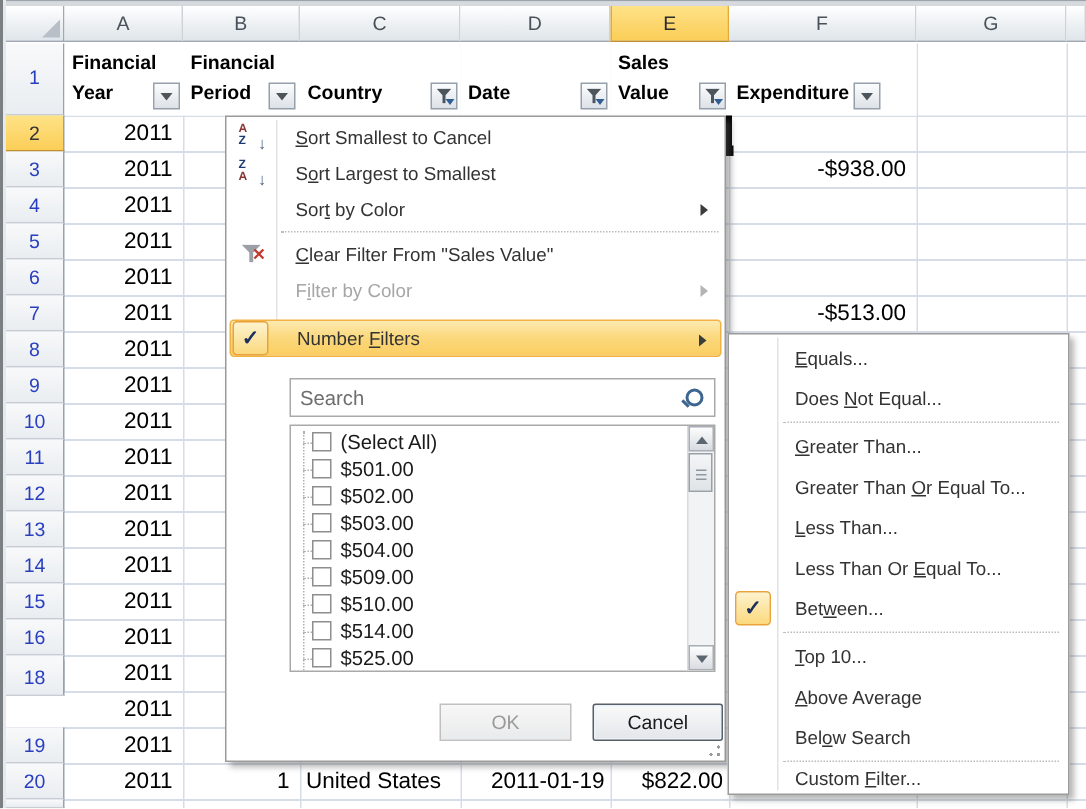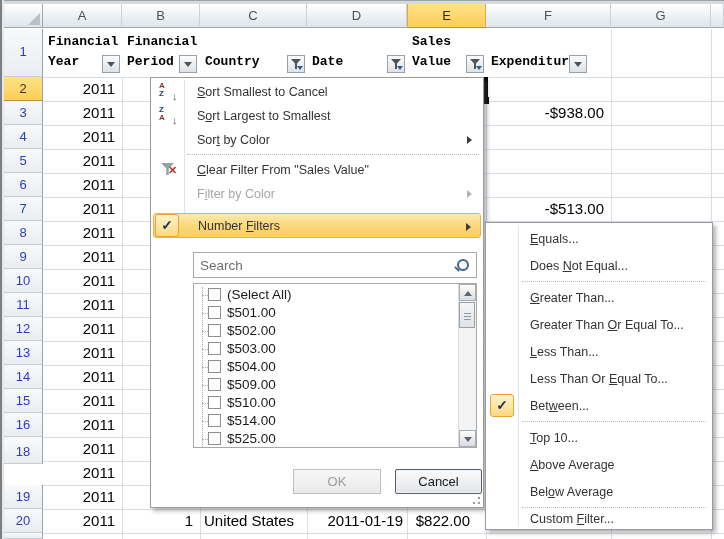--- a/index.html
+++ b/index.html
@@ -28,21 +28,21 @@
     border-right:1px solid #98a2ac;border-bottom:1px solid #c8cdd3;
     text-align:center;font-size:13px;line-height:23px;color:#2a3fbe;}
   .rh.sel{background:linear-gradient(#fee287,#fbce57);color:#333;border-bottom:1px solid #c1912f;}
   
   .vline{position:absolute;top:29px;width:1px;height:510px;background:#d6dde8;}
   .hlines{position:absolute;left:4px;top:77px;width:720px;height:462px;
     border-top:1px solid #d6dde8;
     background:repeating-linear-gradient(to bottom,transparent 0 23px,#d6dde8 23px 24px);}
   
   .h1{position:absolute;top:29px;height:48px;box-sizing:border-box;background:#fff;
-    font-weight:bold;font-size:13px;color:#000;font-family:Liberation Mono, monospace;}
+    font-weight:bold;font-size:13px;color:#000;}
   .h1 .l1{position:absolute;left:5px;top:5px;line-height:16px;}
   .h1 .l2{position:absolute;left:5px;bottom:7px;line-height:16px;}
   .fbtn{position:absolute;right:2px;bottom:4px;width:18px;height:18px;box-sizing:border-box;
     border:1px solid #95a0ab;background:linear-gradient(#fbfcfd,#dde2e8);}
   .fbtn .dd{position:absolute;left:4px;top:6px;width:0;height:0;
     border-left:4px solid transparent;border-right:4px solid transparent;border-top:5px solid #4c545c;}
   .fbtn .funnel{position:absolute;left:3px;top:3px;width:10px;height:10px;background:#4c545c;
     clip-path:polygon(0 0,100% 0,60% 45%,60% 100%,40% 100%,40% 45%);}
   .fbtn .fdd{position:absolute;right:1px;bottom:2px;width:0;height:0;
     border-left:3px solid transparent;border-right:3px solid transparent;border-top:4px solid #2f5e94;}
@@ -243,21 +243,21 @@
   <div class="c num" style="left:43px;width:79px;top:461px;">2011</div>
   <div class="c num" style="left:43px;width:79px;top:485px;">2011</div>
   <div class="c num" style="left:43px;width:79px;top:509px;">2011</div>
 
   <div class="c num" style="left:486px;width:125px;top:101px;">-$938.00</div>
   <div class="c num" style="left:486px;width:125px;top:197px;">-$513.00</div>
 
   <div class="c num" style="left:122px;width:78px;top:509px;">1</div>
   <div class="c txt" style="left:200px;width:107px;top:509px;">United States</div>
   <div class="c num" style="left:307px;width:100px;top:509px;padding-right:4px;">2011-01-19</div>
-  <div class="c num" style="left:407px;width:79px;top:509px;padding-right:16px;">$822.00</div>
+  <div class="c num" style="left:407px;width:79px;top:509px;padding-right:4px;">$822.00</div>
 
   <div class="selbar"></div>
   <div class="selhandle"></div>
 
   <div class="menu">
     <div class="gutterline"></div>
 
     <div class="mi" style="top:2px;">
       <span class="ico">
         <span class="az">
@@ -408,21 +408,21 @@
     </div>
     <div class="checkbox-amber" style="left:4px;top:171px;width:24px;height:23px;"><span>✓</span></div>
     <div class="ssep" style="top:198px;"></div>
     <div class="smi" style="top:202px;">
       <span class="lbl"><span class="k">T</span><span>op 10...</span></span>
     </div>
     <div class="smi" style="top:229px;">
       <span class="lbl"><span class="k">A</span><span>bove Average</span></span>
     </div>
     <div class="smi" style="top:256px;">
-      <span class="lbl"><span>Bel</span><span class="k">o</span><span>w Average</span></span>
+      <span class="lbl"><span>Bel</span><span class="k">o</span><span>w Search</span></span>
     </div>
     <div class="ssep" style="top:284px;"></div>
     <div class="smi" style="top:283px;">
       <span class="lbl"><span>Custom </span><span class="k">F</span><span>ilter...</span></span>
     </div>
   </div>
 
 </div>
 
 </body></html>

